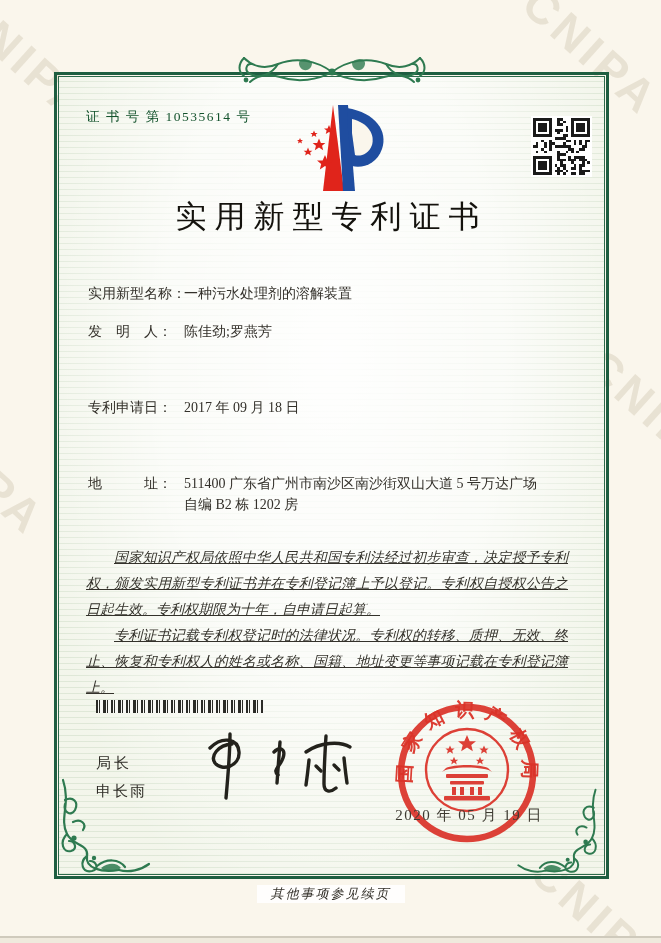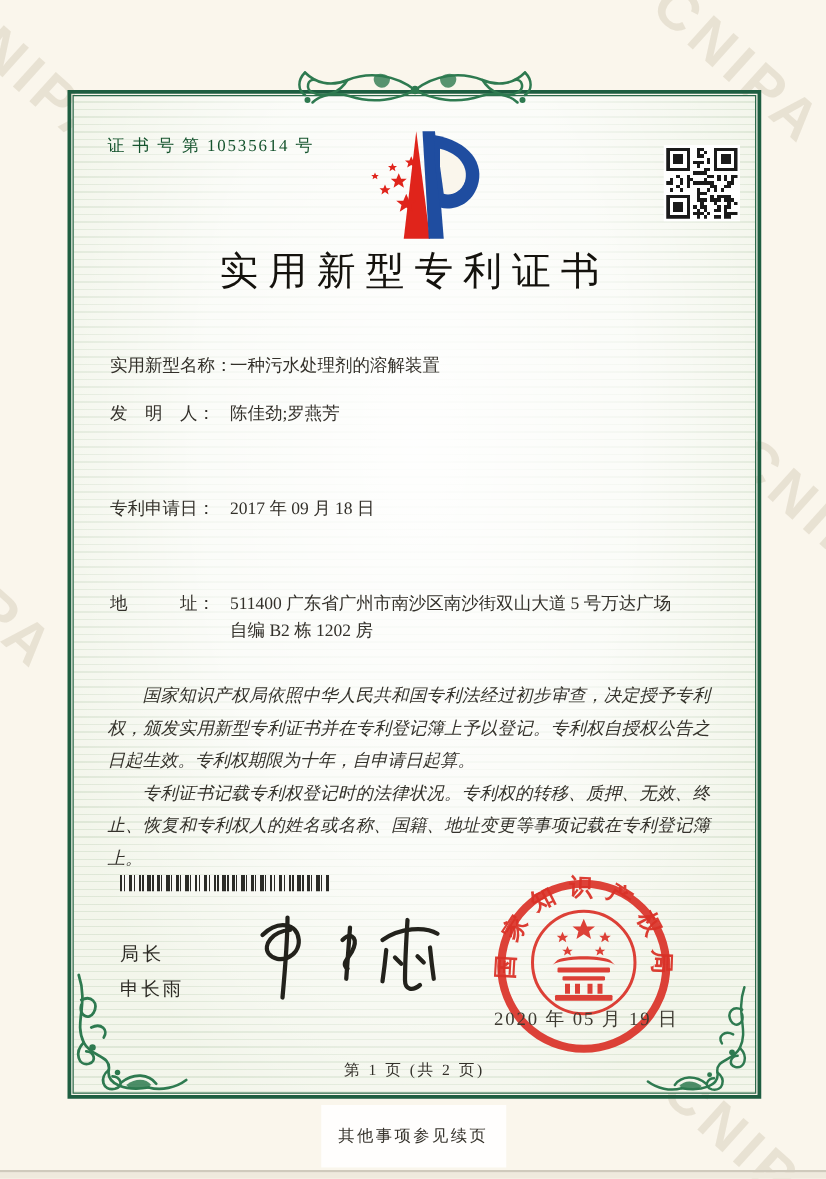--- a/index.html
+++ b/index.html
@@ -45,21 +45,21 @@
   .row .val{display:inline-block;vertical-align:top;white-space:nowrap;}
   .addr2{position:absolute;left:184px;font-size:14px;color:#33302a;white-space:nowrap;}
   .grant2{position:absolute;left:336px;top:0;white-space:nowrap;}
   .grant2 .lab2{display:inline-block;width:88px;}
   
   .paras{
     position:absolute;left:86px;top:545px;width:482px;
     font-size:14px;line-height:1.86;font-style:italic;color:#34322b;
     text-align:justify;
   }
-  .paras p{margin:0;text-indent:2em;}
+  .paras p{margin:0;text-indent:2em;text-decoration:underline;}
   
   .barcode{
     position:absolute;left:96px;top:700px;width:168px;height:13px;
     background:
       repeating-linear-gradient(90deg,
         #2b2b27 0 2px, #f8f8f5 2px 3px,
         #2b2b27 3px 4px, #f8f8f5 4px 7px,
         #2b2b27 7px 10px, #f8f8f5 10px 11px,
         #2b2b27 11px 12px, #f8f8f5 12px 15px);
   }
@@ -70,22 +70,22 @@
   
   .seal{position:absolute;left:392px;top:698px;opacity:0.94;}
   .seal-date{
     position:absolute;left:388px;top:806px;width:162px;text-align:center;
     font-size:15px;letter-spacing:1.5px;color:#3d3a31;z-index:6;
   }
   
   .page-footer{position:absolute;left:54px;top:848px;width:555px;text-align:center;font-size:12.5px;letter-spacing:2px;color:#33302a;}
   .note-wrap{position:absolute;left:0;top:884px;width:661px;text-align:center;}
   .note{
-    display:inline-block;background:rgba(255,255,255,0.9);padding:16px 14px;
-    font-size:13px;letter-spacing:2px;color:#34312a;
+    display:inline-block;background:rgba(255,255,255,0.9);padding:0 14px;
+    font-size:13px;font-style:italic;letter-spacing:2px;color:#34312a;
   }
   
   .edge-bottom{position:absolute;left:0;top:936px;width:661px;height:2px;background:#cfcabc;z-index:8;}
   .edge-bottom2{position:absolute;left:0;top:938px;width:661px;height:5px;background:#efeadd;z-index:8;}
   .ornament{position:absolute;z-index:4;pointer-events:none;}
 </style>
 </head>
 <body>
 
 <svg width="0" height="0" style="position:absolute" aria-hidden="true">
@@ -346,19 +346,18 @@
       <rect x="60" y="89" width="4" height="8"></rect>
       <rect x="68" y="89" width="4" height="8"></rect>
       <rect x="78" y="89" width="4" height="8"></rect>
       <rect x="86" y="89" width="4" height="8"></rect>
       <rect x="52" y="98" width="46" height="4.6" rx="1"></rect>
       <path d="M50,74 C56,68 94,68 100,74 L96,70 C88,66 62,66 54,70 Z"></path>
     </g>
   </svg>
   <div class="seal-date">2020 年 05 月 19 日</div>
 
-  <div class="page-footer">第 1 页 (共 2 页)</div>
   <div class="note-wrap"><span class="note">其他事项参见续页</span></div>
 
 </div>
 
 <div class="edge-bottom"></div>
 <div class="edge-bottom2"></div>
 
 </body></html>

